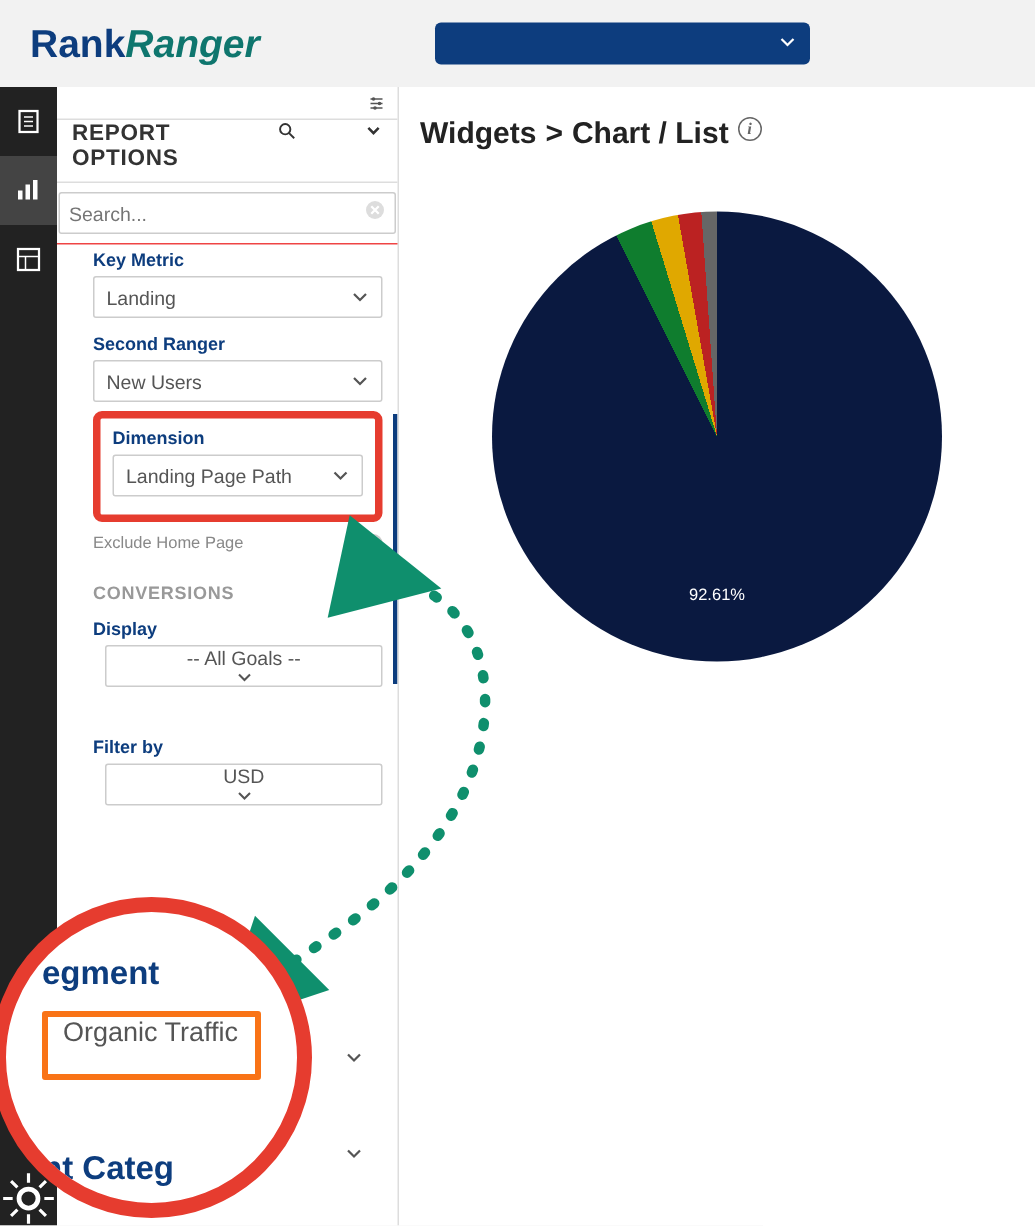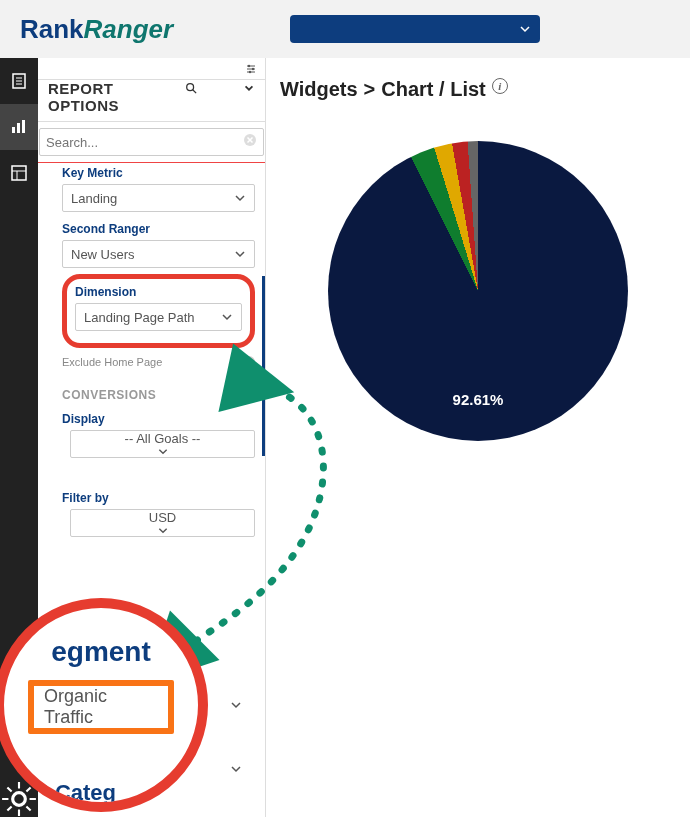--- a/index.html
+++ b/index.html
@@ -39,46 +39,46 @@
   .section-header { font-size:12px; font-weight:700; color:#999; margin-top:20px; margin-bottom:6px; letter-spacing:0.5px;}
   .toggle-row { display:flex; align-items:center; font-size:11px; color:#888; margin-top:8px;}
   .toggle-row .sp {flex:1;}
   .toggle { width:24px; height:12px; background:#ccc; border-radius:6px; position:relative;}
   .toggle::after{content:""; position:absolute; left:1px; top:1px; width:10px; height:10px; background:#fff; border-radius:50%;}
   .select { height:28px; border:1px solid #ccc; border-radius:2px; display:flex; align-items:center; padding:0 8px; background:#fff; font-size:13px; color:#555;}
   .select .sp{flex:1;}
   .select-indent { margin-left:8px;flex-direction:column;}
   .helpdot { display:inline-flex; width:12px; height:12px; border-radius:50%; background:#ccc; color:#fff; font-size:9px; align-items:center; justify-content:center; margin-left:3px;}
 
-  .highlight-box { border:5px solid #e63c2f; border-radius:18px; padding:6px 8px 12px 8px; margin-top:6px; }
+  .highlight-box { border:5px solid #e63c2f; border-radius:6px; padding:6px 8px 12px 8px; margin-top:6px; }
   .highlight-box .section-label{ margin-top:0;}
 
   
   .zoom { position:absolute; left:-6px; top:598px; width:214px; height:214px; border:10px solid #e63c2f; border-radius:50%; background:#fff; display:flex; flex-direction:column; padding:28px 24px 10px 24px; overflow:hidden; z-index:5;}
-  .zoom-label { font-size:28px; font-weight:700; color:#0d3d7e;text-align:center; }
-  .zoom-sel  { margin-top:12px; height:56px; border:6px solid #f97316; border-radius:2px; display:flex; align-items:flex-end; padding:0 10px; font-size:18px; color:#555;}
+  .zoom-label { font-size:22px; font-weight:700; color:#0d3d7e; }
+  .zoom-sel  { margin-top:12px; height:56px; border:4px solid #f97316; border-radius:2px; display:flex; align-items:flex-start; padding:0 10px; font-size:18px; color:#555;}
   .zoom-cat  { margin-top:46px; font-size:22px; font-weight:700; color:#0d3d7e; }
   .side-chevrons { position:absolute; left:225px; top:694px; display:flex; flex-direction:column; gap:42px; z-index:6;}
   .mini-select{ width:22px; height:22px; display:flex; align-items:center; justify-content:center;}
 
   
   .main { position:absolute; left:266px; top:58px; right:0; bottom:0; background:#fff; padding:20px 14px; }
   .breadcrumb { font-size:20px; font-weight:700; color:#222; display:flex; align-items:flex-start; gap:6px;}
   .breadcrumb .info { width:16px; height:16px; border:1.5px solid #666; border-radius:50%; display:inline-flex; align-items:center; justify-content:center; font-size:11px; font-weight:700; color:#666; font-style:italic; font-family:serif;}
   .pie-wrap { margin-top:40px; display:flex; justify-content:center; }
   .pie { width:300px; height:300px; border-radius:50%; position:relative;
          background: conic-gradient(
            #0a1940 0deg 333.4deg,
            #0f7d2e 333.4deg 343deg,
            #e0a800 343deg 350deg,
            #b22 350deg 356deg,
            #666 356deg 360deg
          );
   }
-  .pie-label { position:absolute; top:250px; left:0; right:0; text-align:center; color:#fff; font-size:15px; font-weight:700;}
+  .pie-label { position:absolute; top:250px; left:0; right:0; text-align:center; color:#fff; font-size:11px; font-weight:400;}
 
   
   .arrow-svg { position:absolute; left:0; top:0; width:690px; height:817px; pointer-events:none; z-index:4;}
 
   .chev { width:12px; height:12px; }
 </style>
 </head>
 <body>
 
 <div class="topbar">

